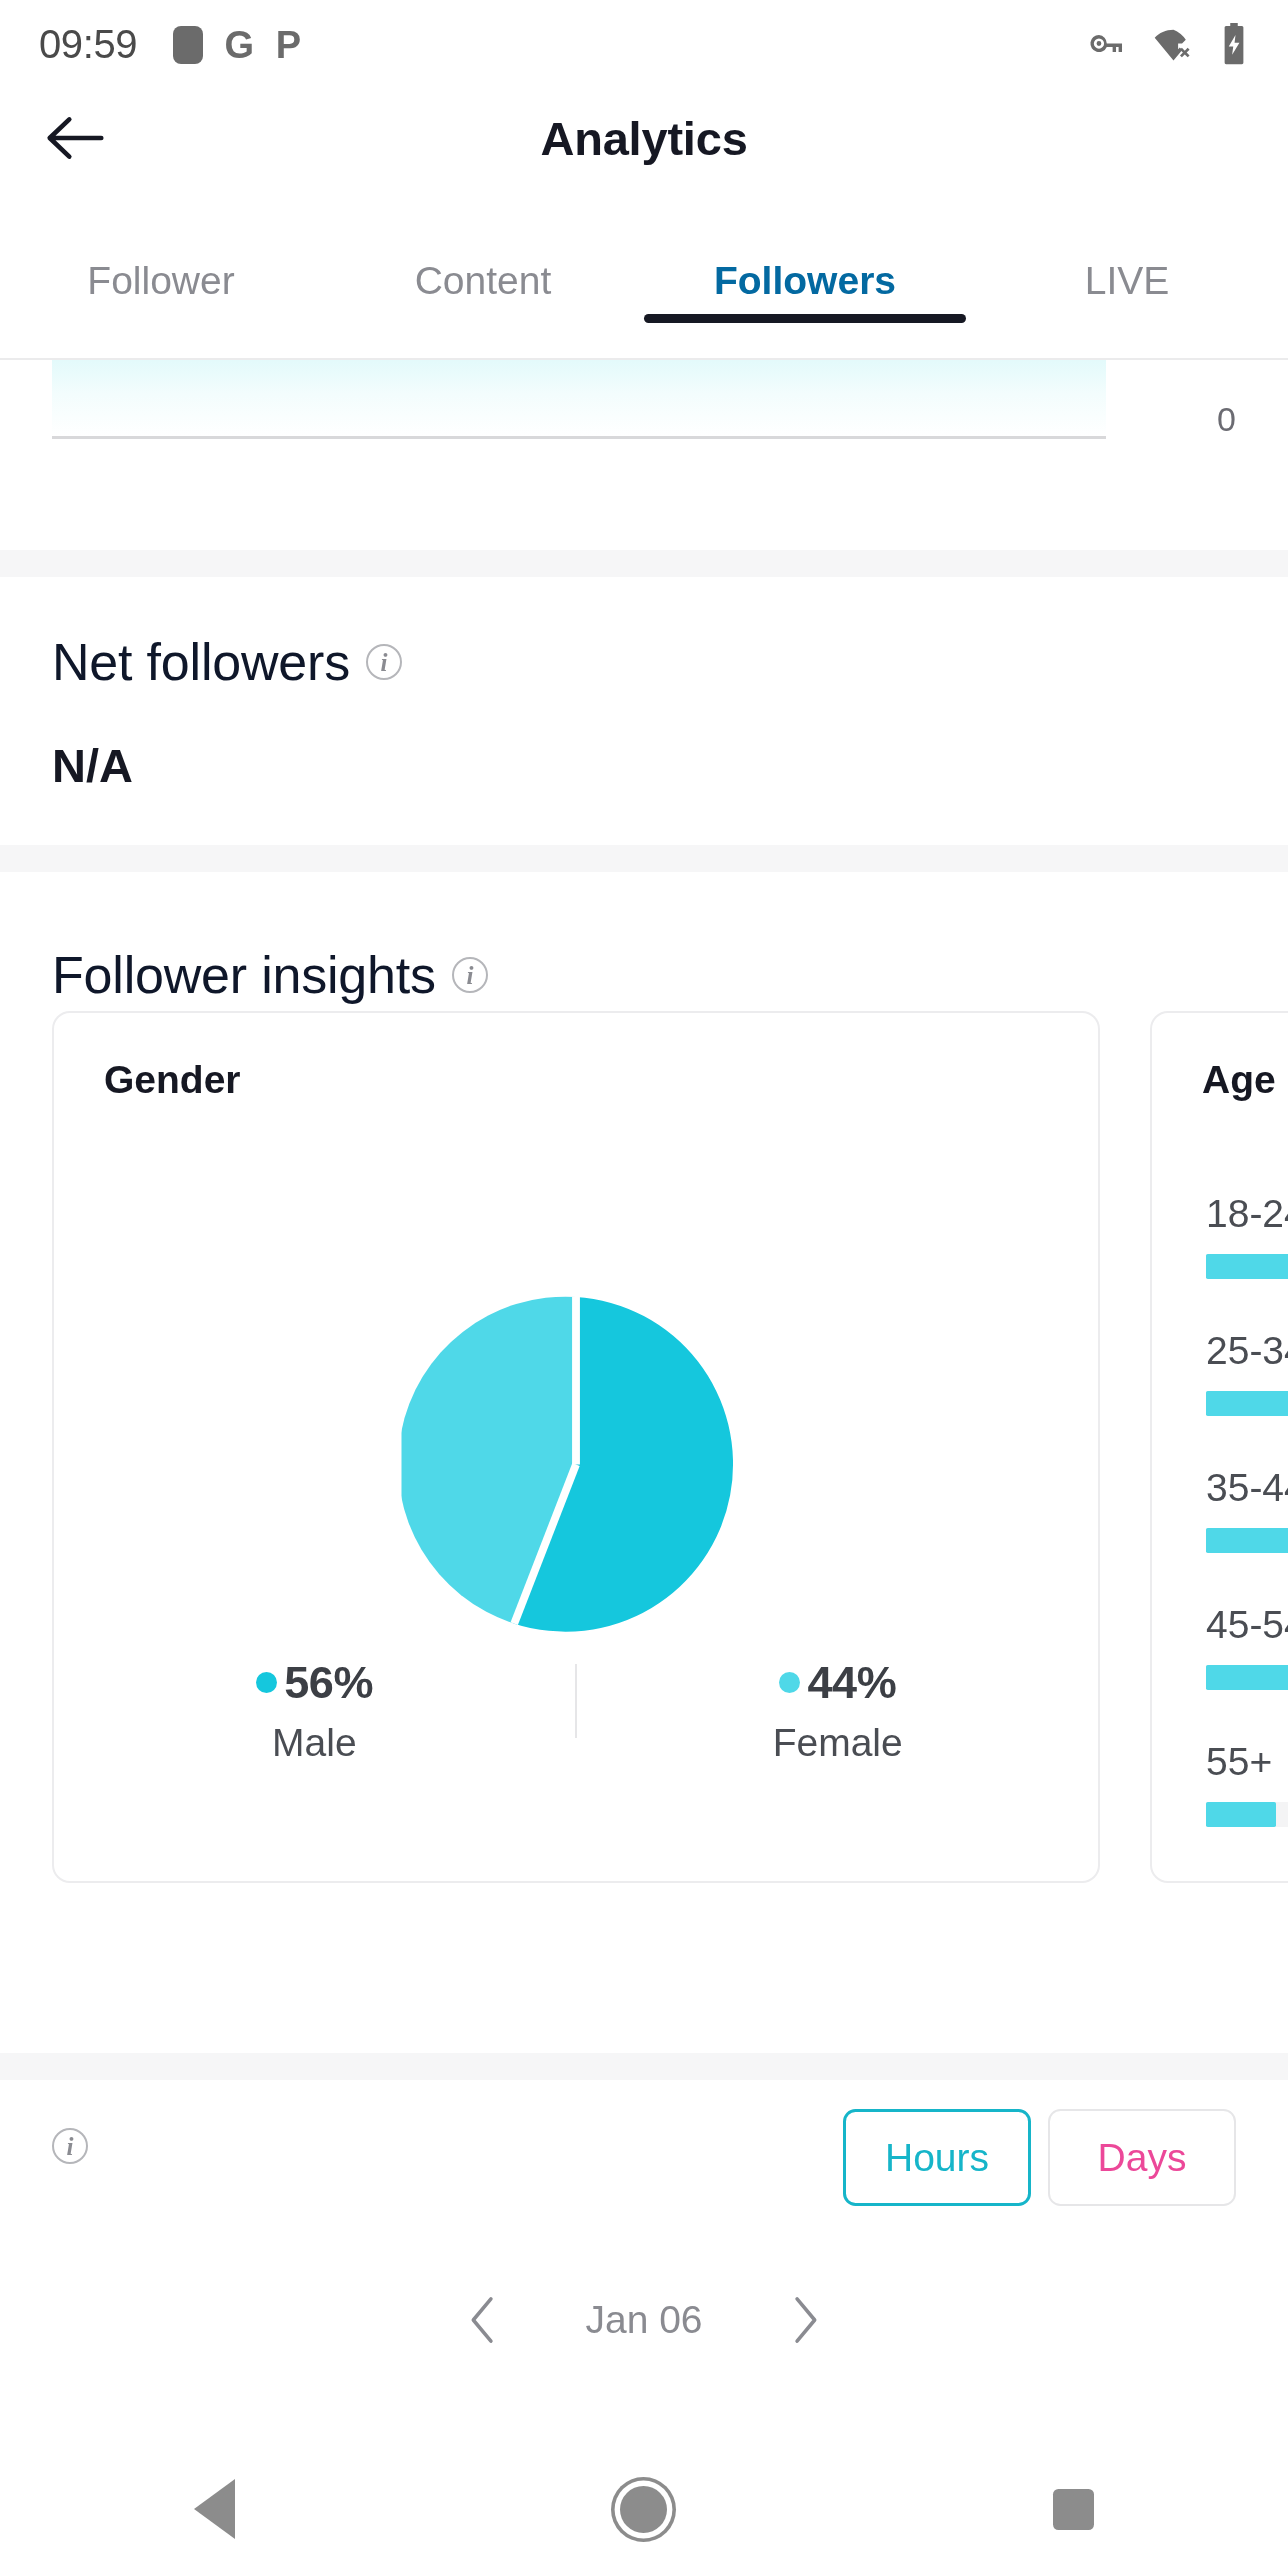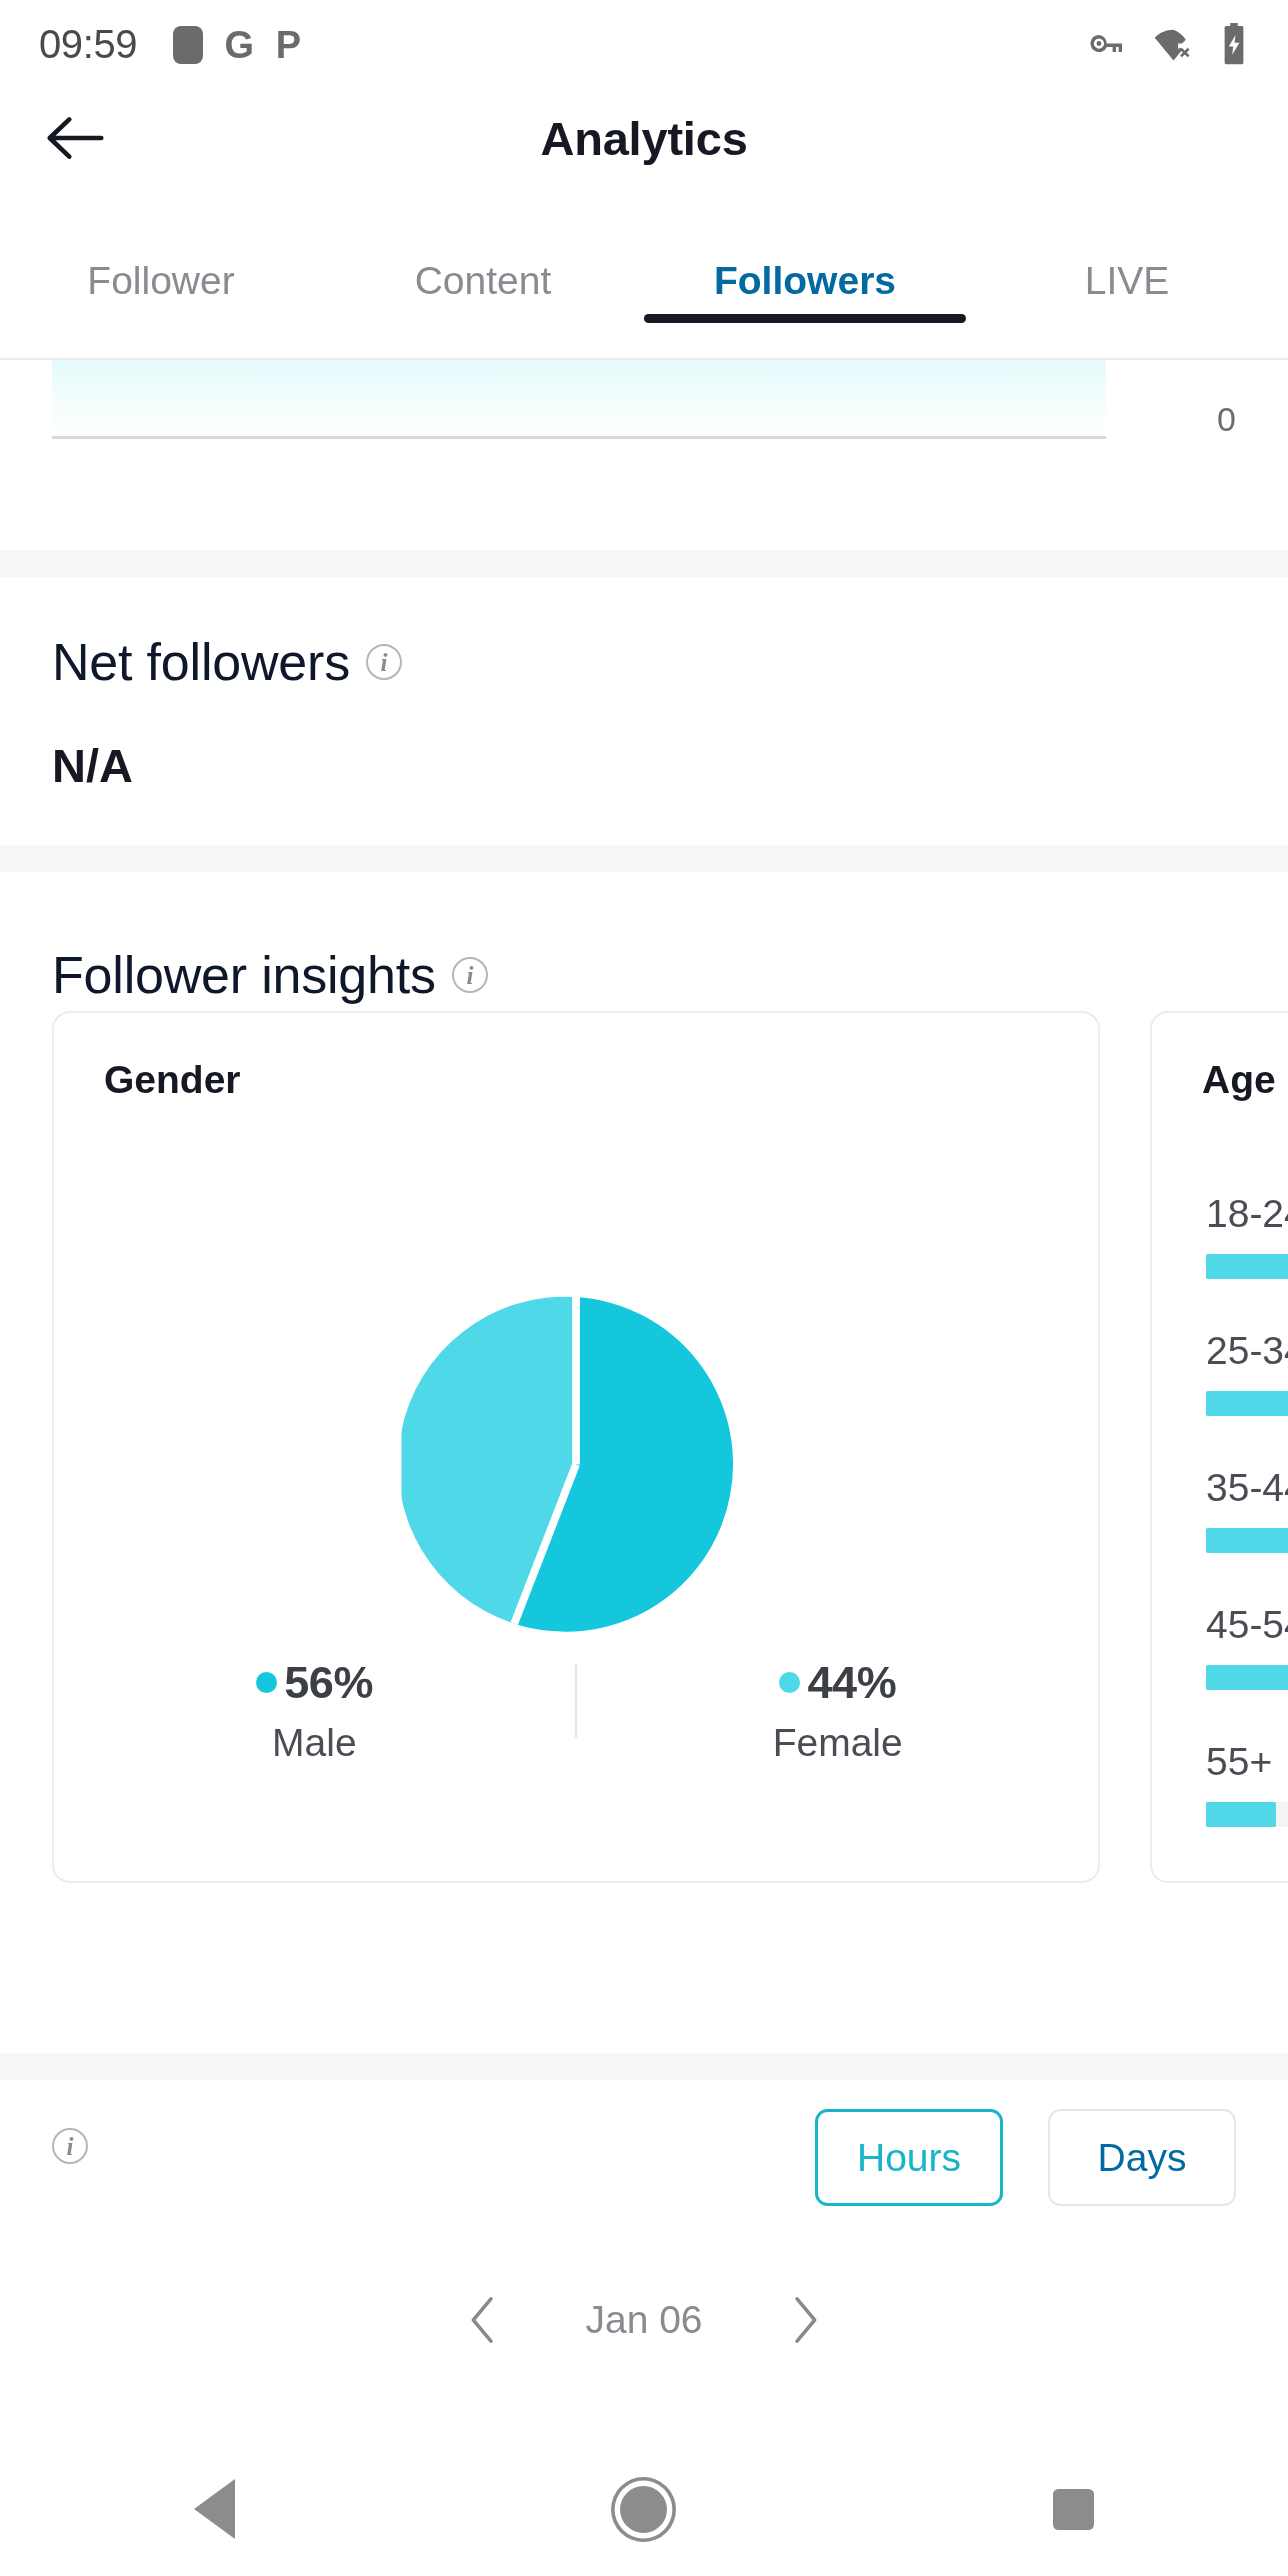--- a/index.html
+++ b/index.html
@@ -120,28 +120,28 @@
   .age-row { margin-bottom:50px; }
   .age-label { font-size:39px; color:#4a4d53; margin-bottom:18px; }
   .age-track { width:501px; height:25px; background:#f4f4f5; border-radius:1.8px; position:relative; }
   .age-fill { height:25px; background:#4fd8e8; border-radius:1.8px; }
 
   
   .active-section { position:absolute; left:0; width:1288px; background:#fff; }
   .active-head {
     position:absolute; left:52px; top:48px; display:flex; align-items:center; gap:16px;
   }
-  .toggle-group { position:absolute; right:52px; top:29px; display:flex; gap:33px;align-items:flex-end; }
+  .toggle-group { position:absolute; right:52px; top:29px; display:flex; gap:17px;align-items:flex-end; }
   .toggle-btn {
     width:188px; height:97px; border-radius:12.5px;
     display:flex; align-items:center; justify-content:center;
     font-size:39px; background:#fff;
   }
   .toggle-btn.on { border:3.6px solid #16b5c9; color:#16b5c9; }
-  .toggle-btn.off { border:2.7px solid #e6e6e8; color:#0369a1;margin-left:12px; }
+  .toggle-btn.off { border:2.7px solid #e6e6e8; color:#ec4899; }
 
   .date-nav {
     position:absolute; left:0; top:195px; width:1288px; height:89px;
     display:flex; align-items:center; justify-content:center; gap:0;
   }
   .date-chevron { width:98px; display:flex; align-items:center; justify-content:center; }
   .date-label { font-size:39px; color:#8a8b91; min-width:224px; text-align:center; }
 
   
   .androidnav {

